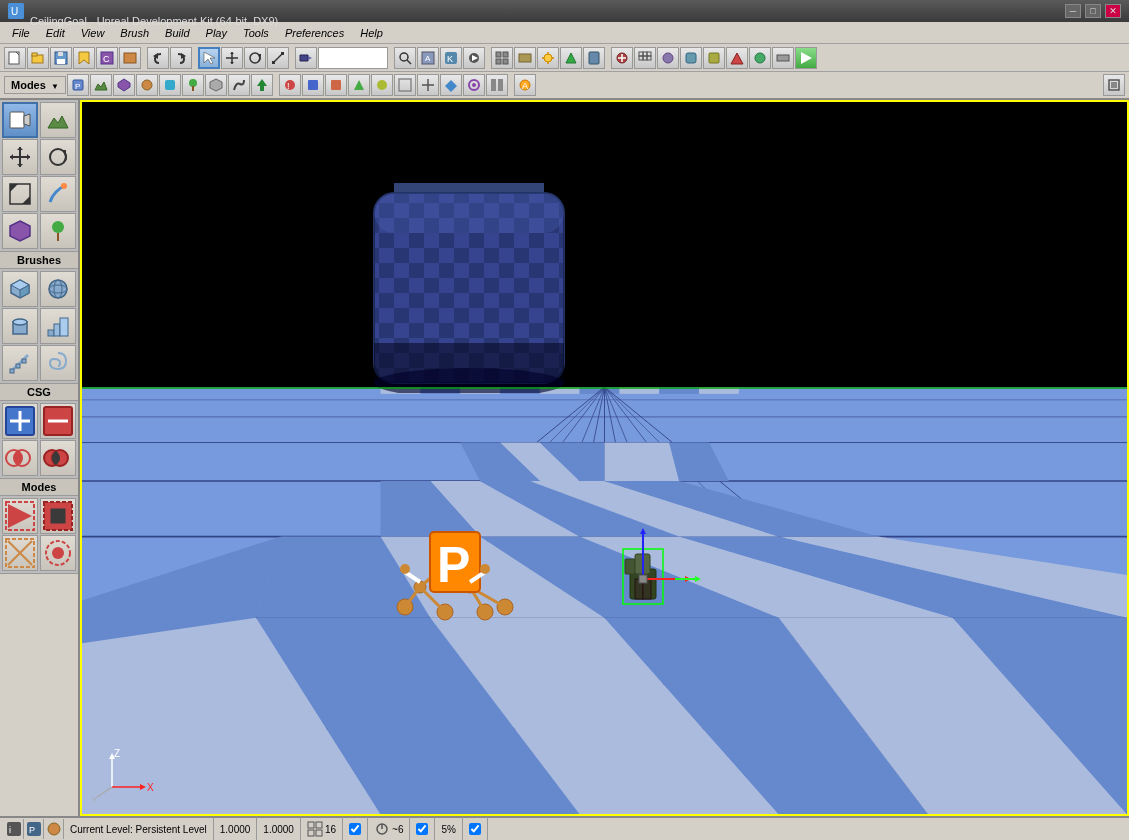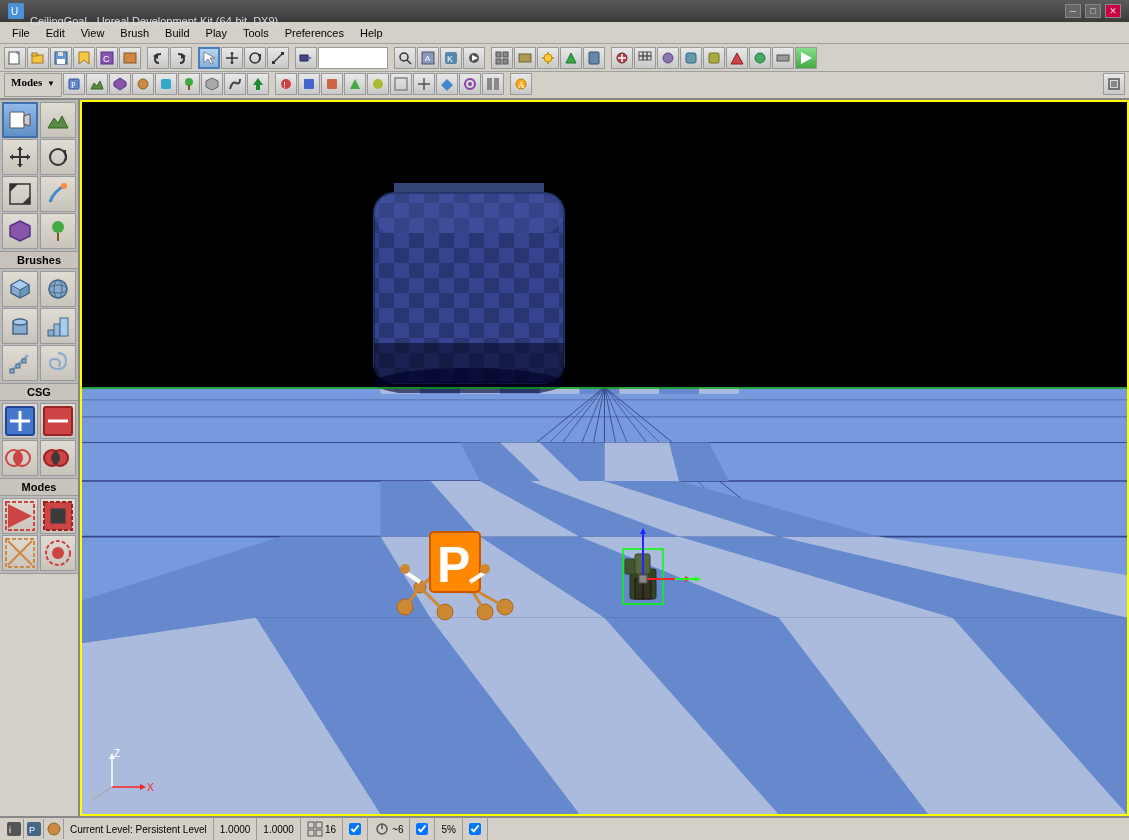--- a/index.html
+++ b/index.html
@@ -24,20 +24,21 @@
     
     #menubar {
       height: 22px;
       background: #d4d0c8;
       display: flex;
       align-items: center;
       padding: 0 4px;
       color: #000;
       font-size: 11px;
       border-bottom: 1px solid #a0a0a0;
+      font-style: italic;
     }
     #menubar .menu-item { padding: 2px 8px; cursor: pointer; }
 
     
     #toolbar1 {
       height: 28px;
       background: #d4d0c8;
       display: flex;
       align-items: center;
       padding: 1px 4px;
@@ -62,24 +63,24 @@
       display: flex; align-items: center; gap: 4px;
       cursor: pointer;
       min-width: 70px;
     }
 
     
     #toolbar2 {
       height: 28px;
       background: #d4d0c8;
       display: flex;
+      align-items: center;
       padding: 1px 4px;
       border-bottom: 2px solid #888;
       gap: 1px;
-      font-family: Liberation Serif, serif;
     }
     .modes-label {
       background: #d4d0c8;
       padding: 2px 6px;
       font-size: 11px;
       color: #000;
       font-weight: bold;
       border: 1px solid #999;
       cursor: pointer;
     }

